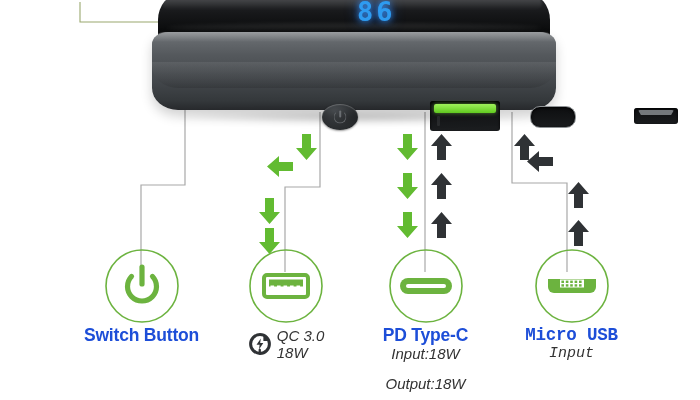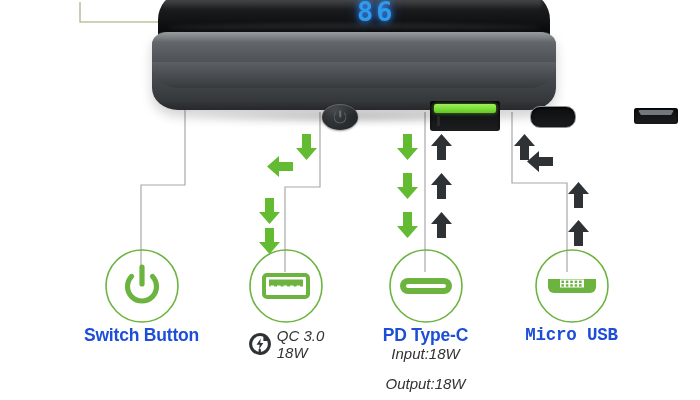--- a/index.html
+++ b/index.html
@@ -288,16 +288,17 @@
           <rect x="40.6" y="32.6" width="2.6" height="2.4" fill="#6cb33f"></rect>
           <rect x="45" y="32.6" width="2.6" height="2.4" fill="#6cb33f"></rect>
           <rect x="27.4" y="36.2" width="2.6" height="2.4" fill="#6cb33f"></rect>
           <rect x="31.8" y="36.2" width="2.6" height="2.4" fill="#6cb33f"></rect>
           <rect x="36.2" y="36.2" width="2.6" height="2.4" fill="#6cb33f"></rect>
           <rect x="40.6" y="36.2" width="2.6" height="2.4" fill="#6cb33f"></rect>
           <rect x="45" y="36.2" width="2.6" height="2.4" fill="#6cb33f"></rect>
         </svg>
       </div>
       <div class="title">Micro USB</div>
+      <div class="sub">Input</div>
     </div>
 
   </div>
 </div>
 
 </body></html>

